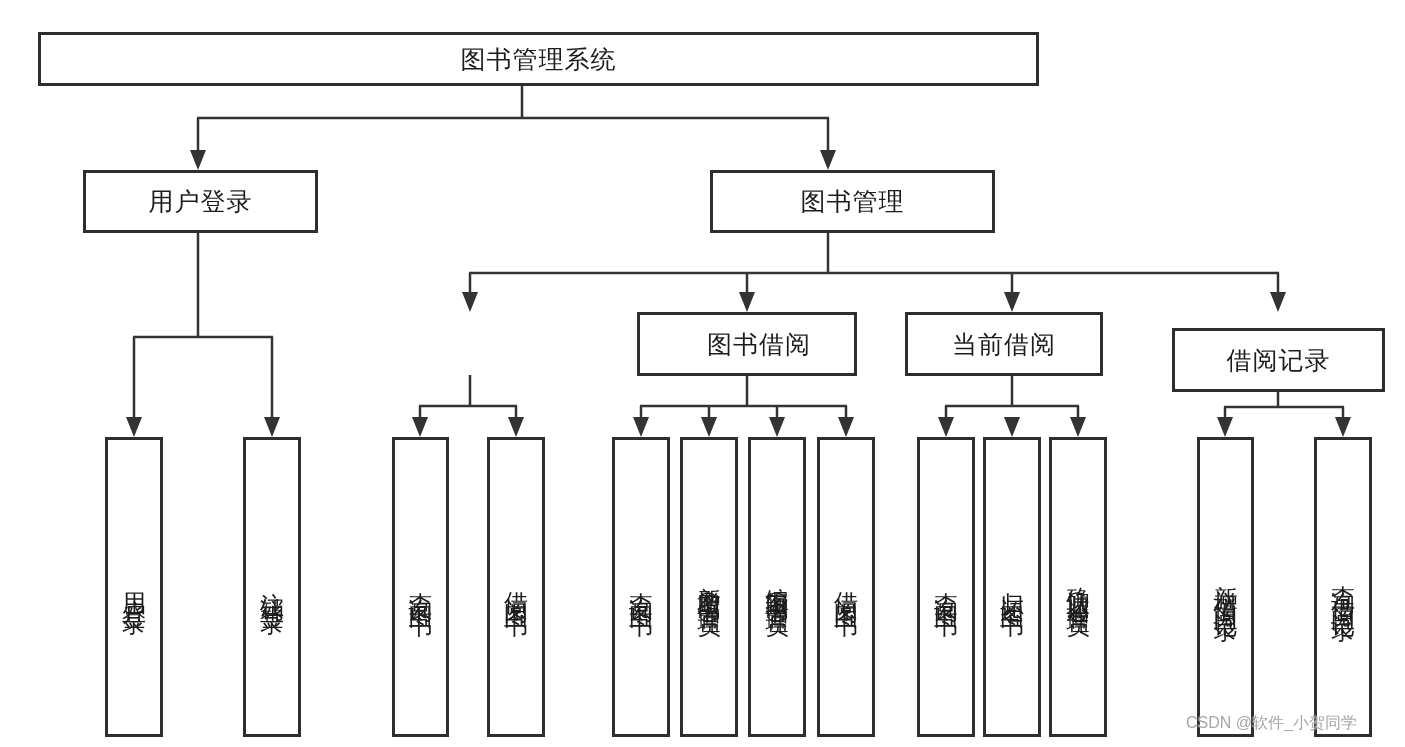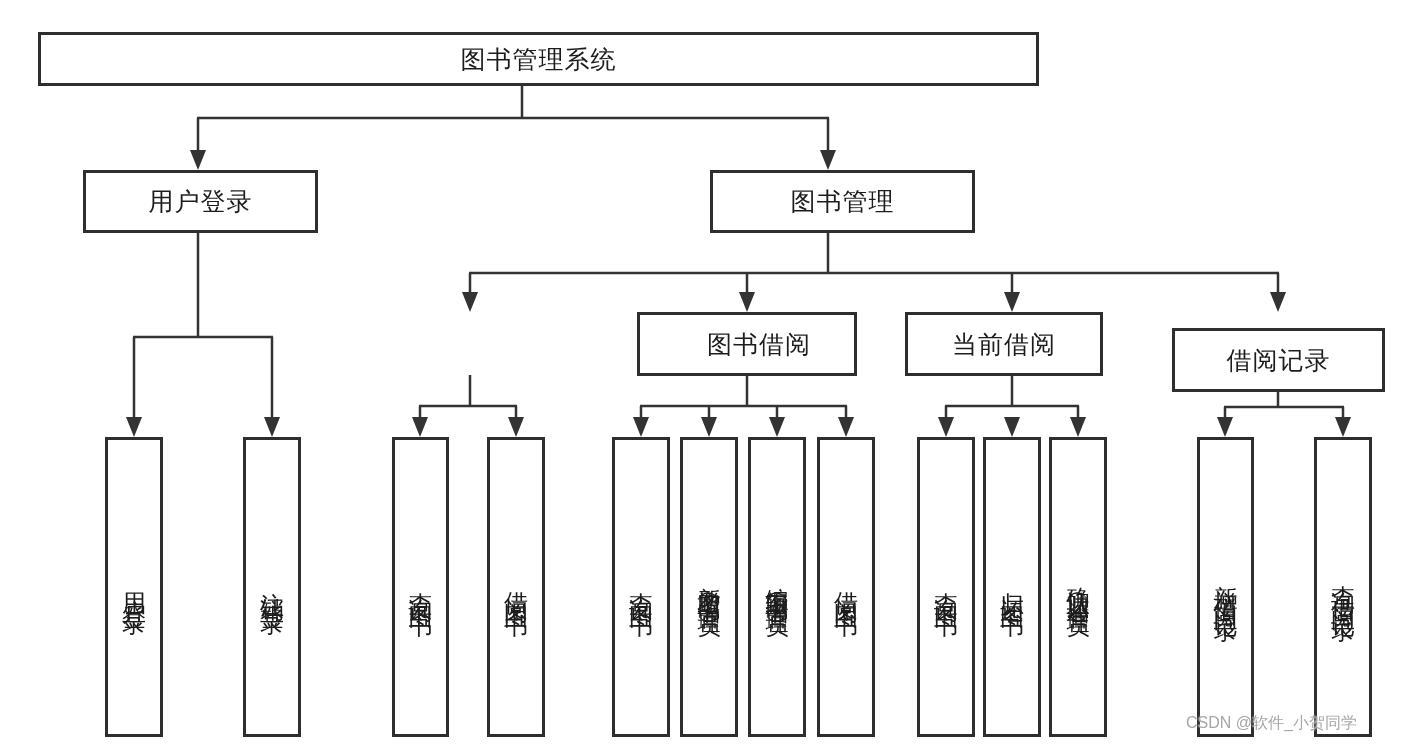--- a/index.html
+++ b/index.html
@@ -132,21 +132,21 @@
     </g>
   </svg>
 
   <div class="node" style="left:22px; top:32px; width:1001px; height:54px;margin-left:16px;">
     <span class="hlabel">图书管理系统</span>
   </div>
 
   <div class="node" style="left:83px; top:170px; width:235px; height:63px;">
     <span class="hlabel">用户登录</span>
   </div>
-  <div class="node" style="left:710px; top:170px; width:265px; height:63px;">
+  <div class="node" style="left:710px; top:170px; width:285px; height:63px;">
     <span class="hlabel">图书管理</span>
   </div>
 
   <div class="node" style="left:637px; top:312px; width:220px; height:64px;padding-left:24px;">
     <span class="hlabel">图书借阅</span>
   </div>
   <div class="node" style="left:905px; top:312px; width:198px; height:64px;">
     <span class="hlabel">当前借阅</span>
   </div>
   <div class="node" style="left:1172px; top:328px; width:213px; height:64px;">

